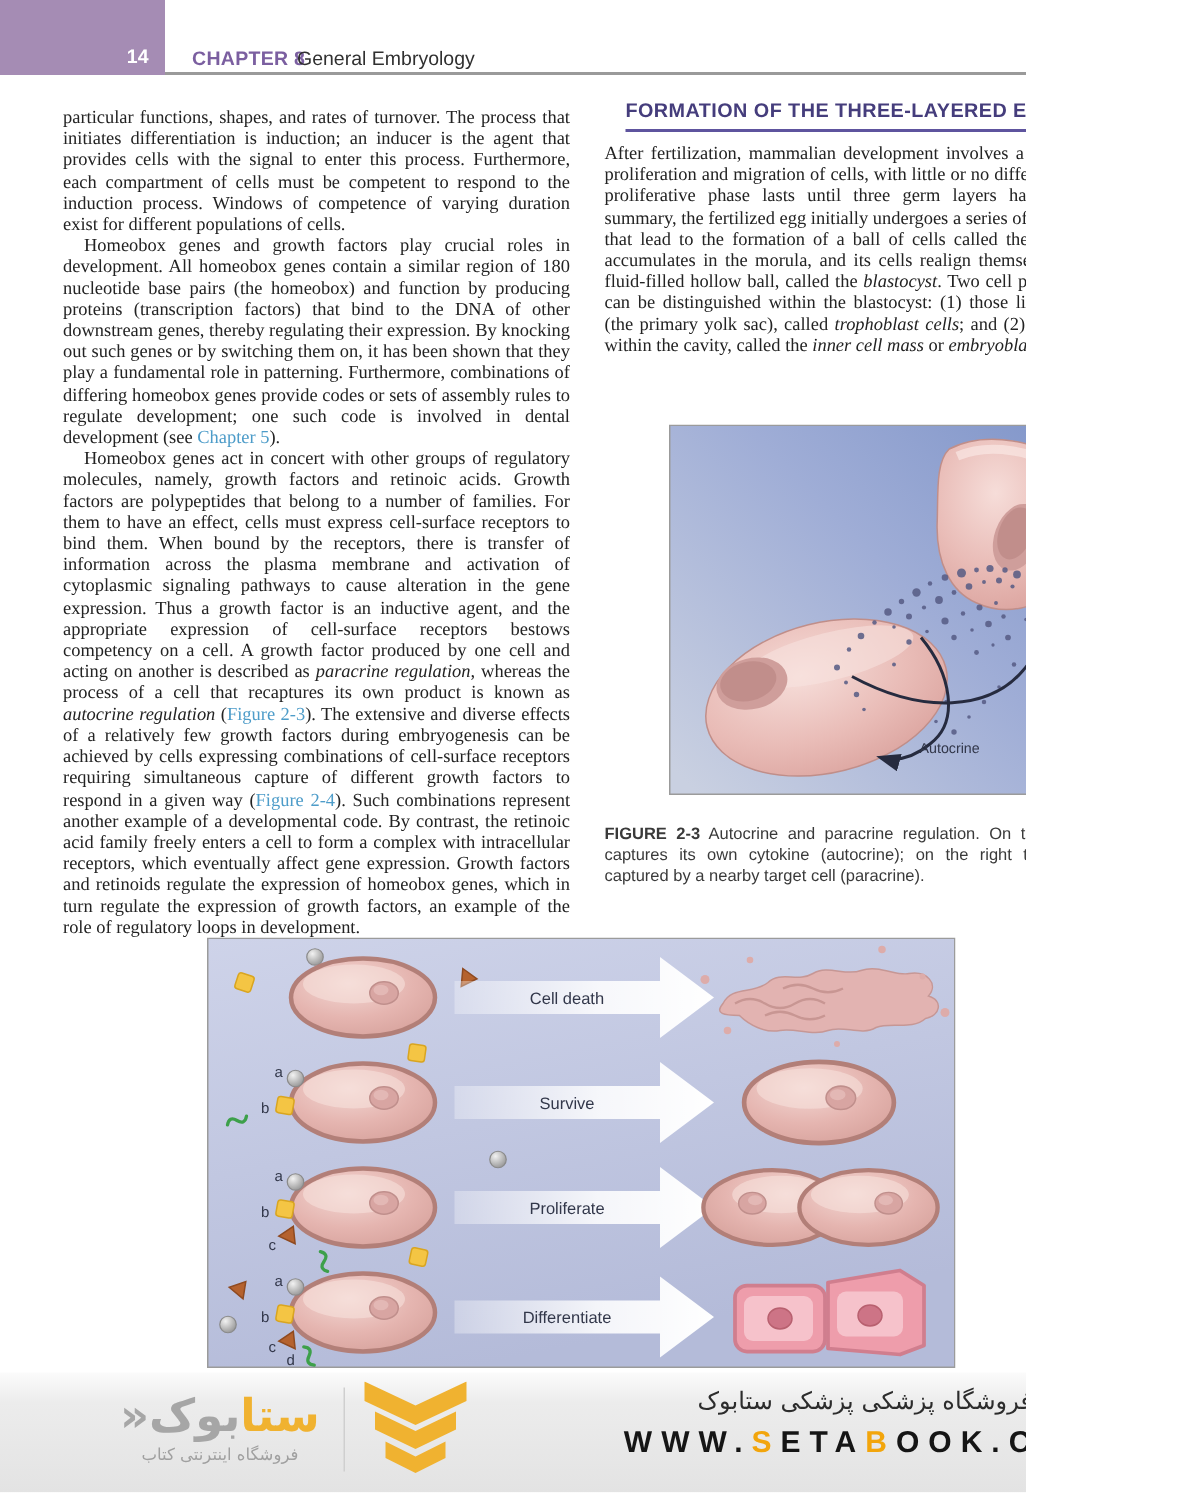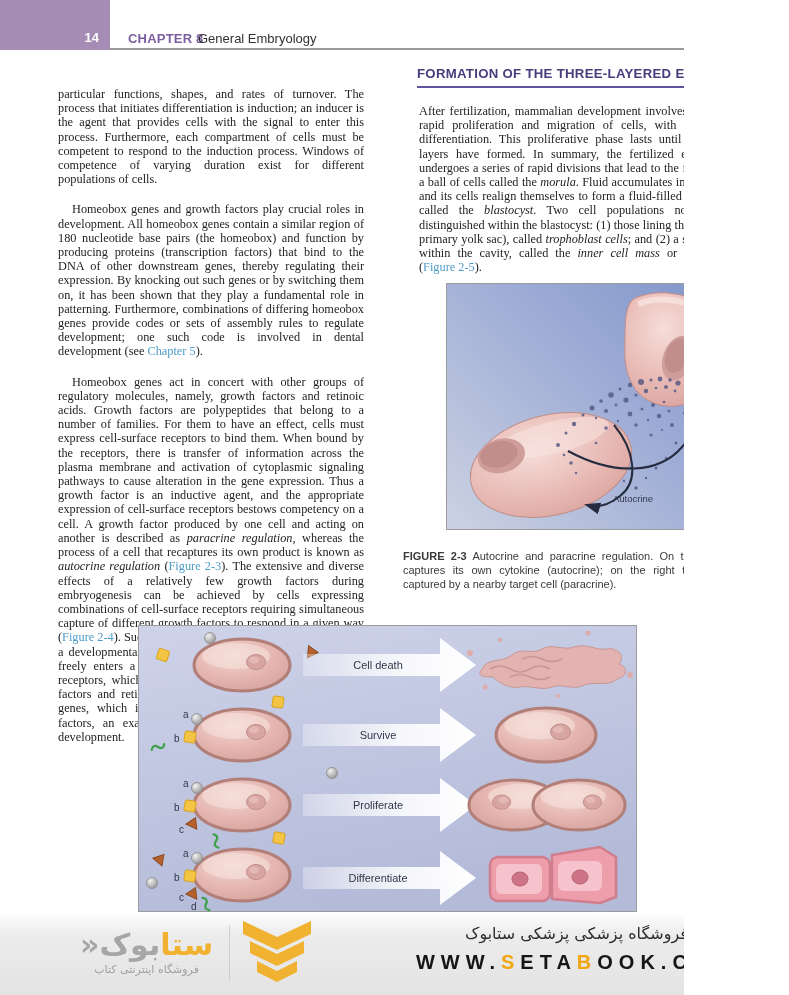--- a/index.html
+++ b/index.html
@@ -9,21 +9,21 @@
   
   .chapter-block { position:absolute; left:0; top:0; width:110px; height:50px; background:#a58cb4; }
   .page-number { position:absolute; right:11px; bottom:5px; font:bold 13px "Liberation Sans", sans-serif; color:#ffffff; }
   .header-rule { position:absolute; left:110px; top:48px; width:666px; height:2px; background:#9a9a9a; }
   .chapter-label { position:absolute; left:128px; top:31px; font:bold 13px "Liberation Sans", sans-serif; color:#7b5fa0; letter-spacing:.2px; }
   .chapter-title { position:absolute; left:198px; top:31px; font:13px "Liberation Sans", sans-serif; color:#303030; }
 
   
   .col-left  { position:absolute; left:42px;  top:71px; width:338px; }
   .col-right { position:absolute; left:403px; top:66px; width:358px; }
-  .body-p { margin:16px; text-align:justify; font:12.3px/14.2px "Liberation Serif", serif; color:#232323; }
+  .body-p { margin:0; text-align:justify; font:12.3px/14.2px "Liberation Serif", serif; color:#232323; }
   .body-p.indent { text-indent:14px; }
   .seg-italic { font-style:italic; }
   .seg-link { color:#4d9cc9; }
   .section-heading { margin:0 0 7px 14px; padding-bottom:5px; border-bottom:2px solid #5e549e;
                      font:bold 13.2px/15px "Liberation Sans", sans-serif; color:#453d7c; letter-spacing:.3px; }
 
   
   .figure-2-3 { position:absolute; left:418px; top:283px; width:294px; height:247px;padding-left:28px; }
   .caption-2-3 { position:absolute; left:403px; top:539px; width:358px;
                  font:11px/13.8px "Liberation Sans", sans-serif; color:#3a3a3a; text-align:justify; }

